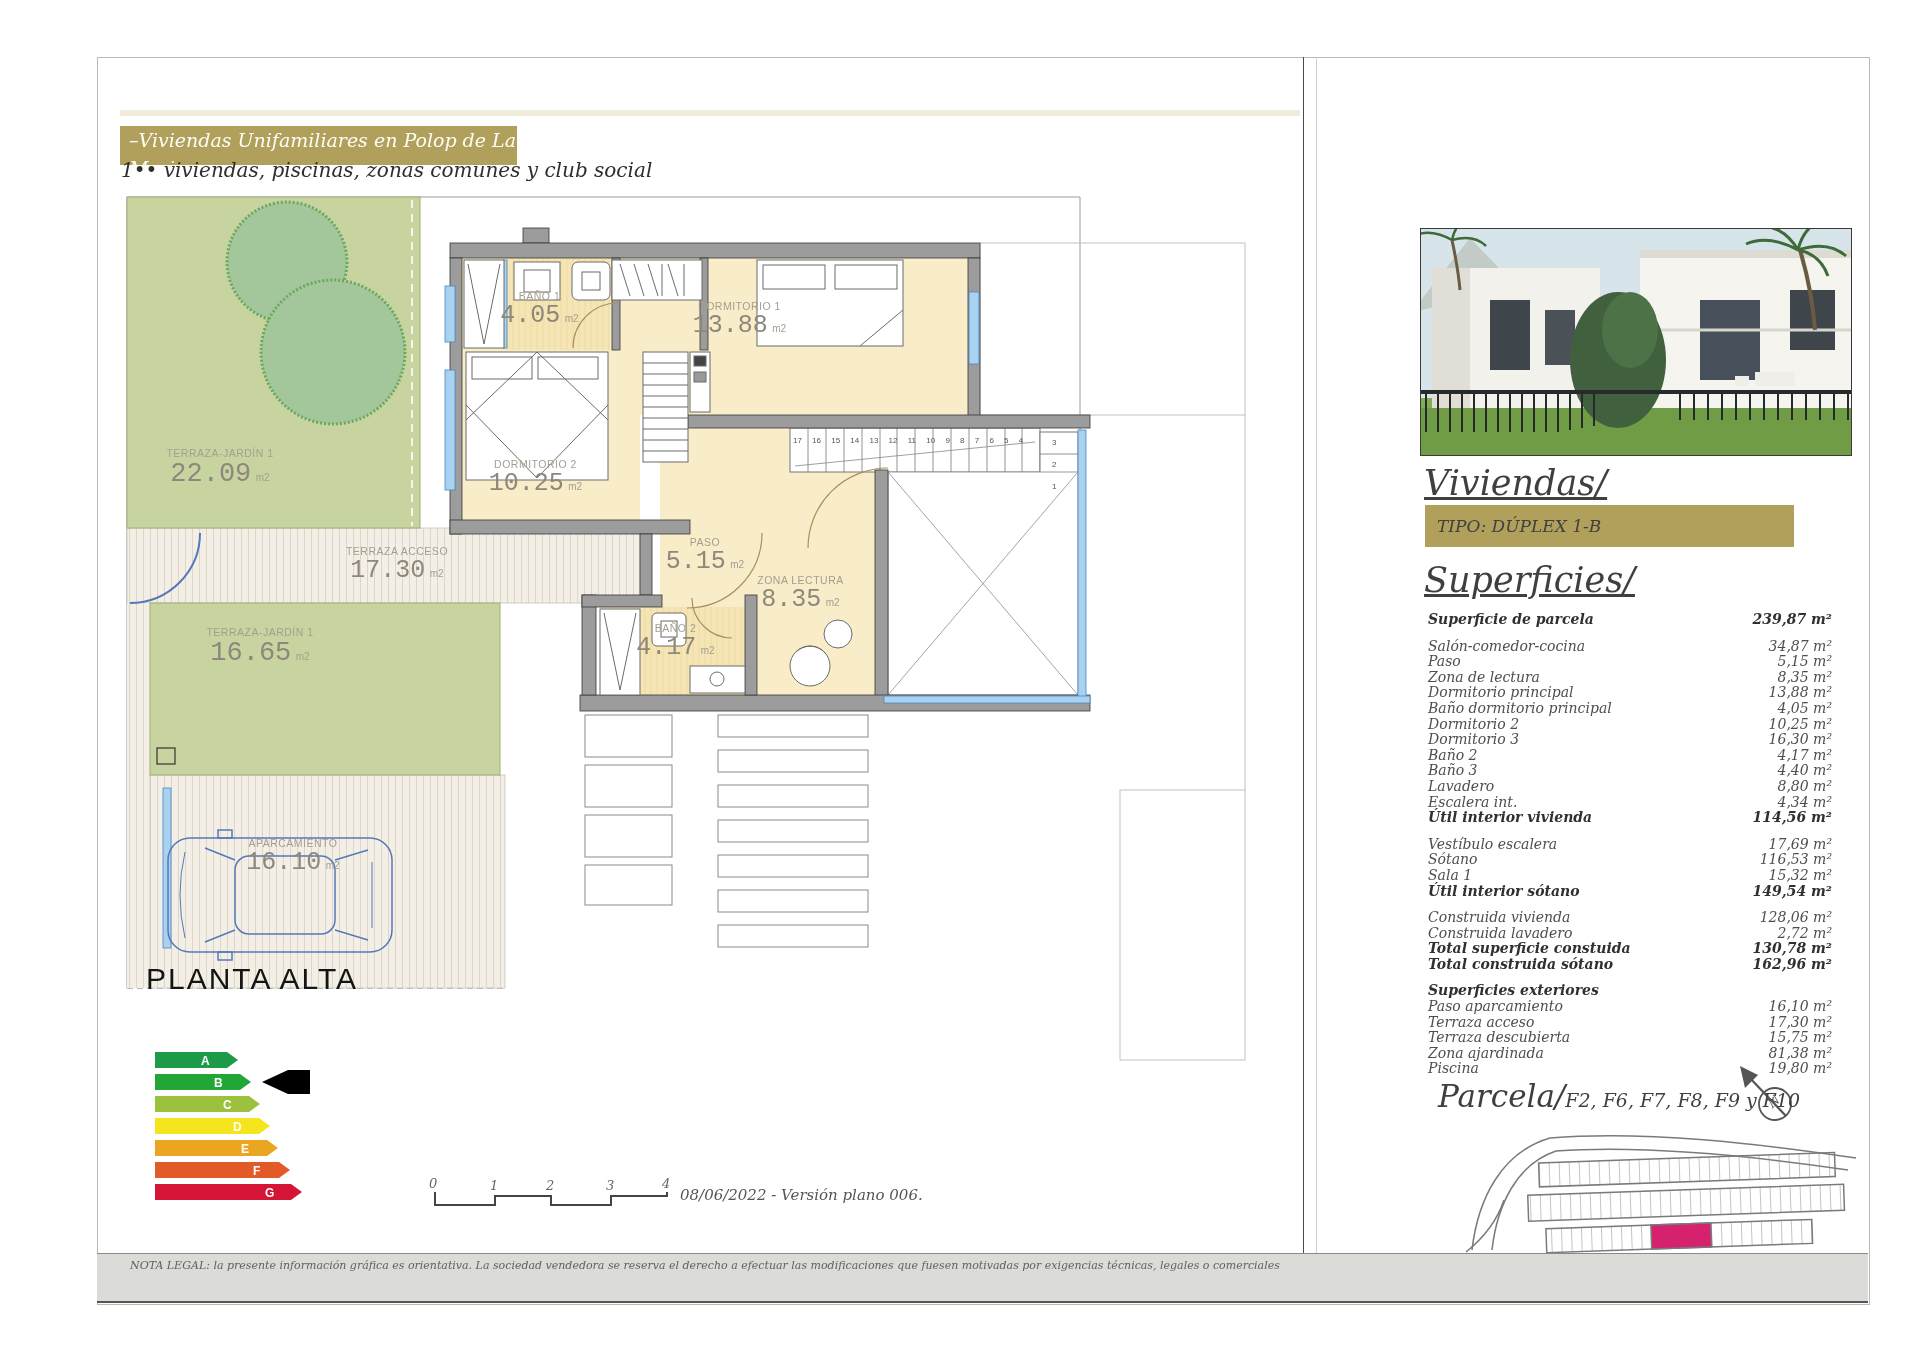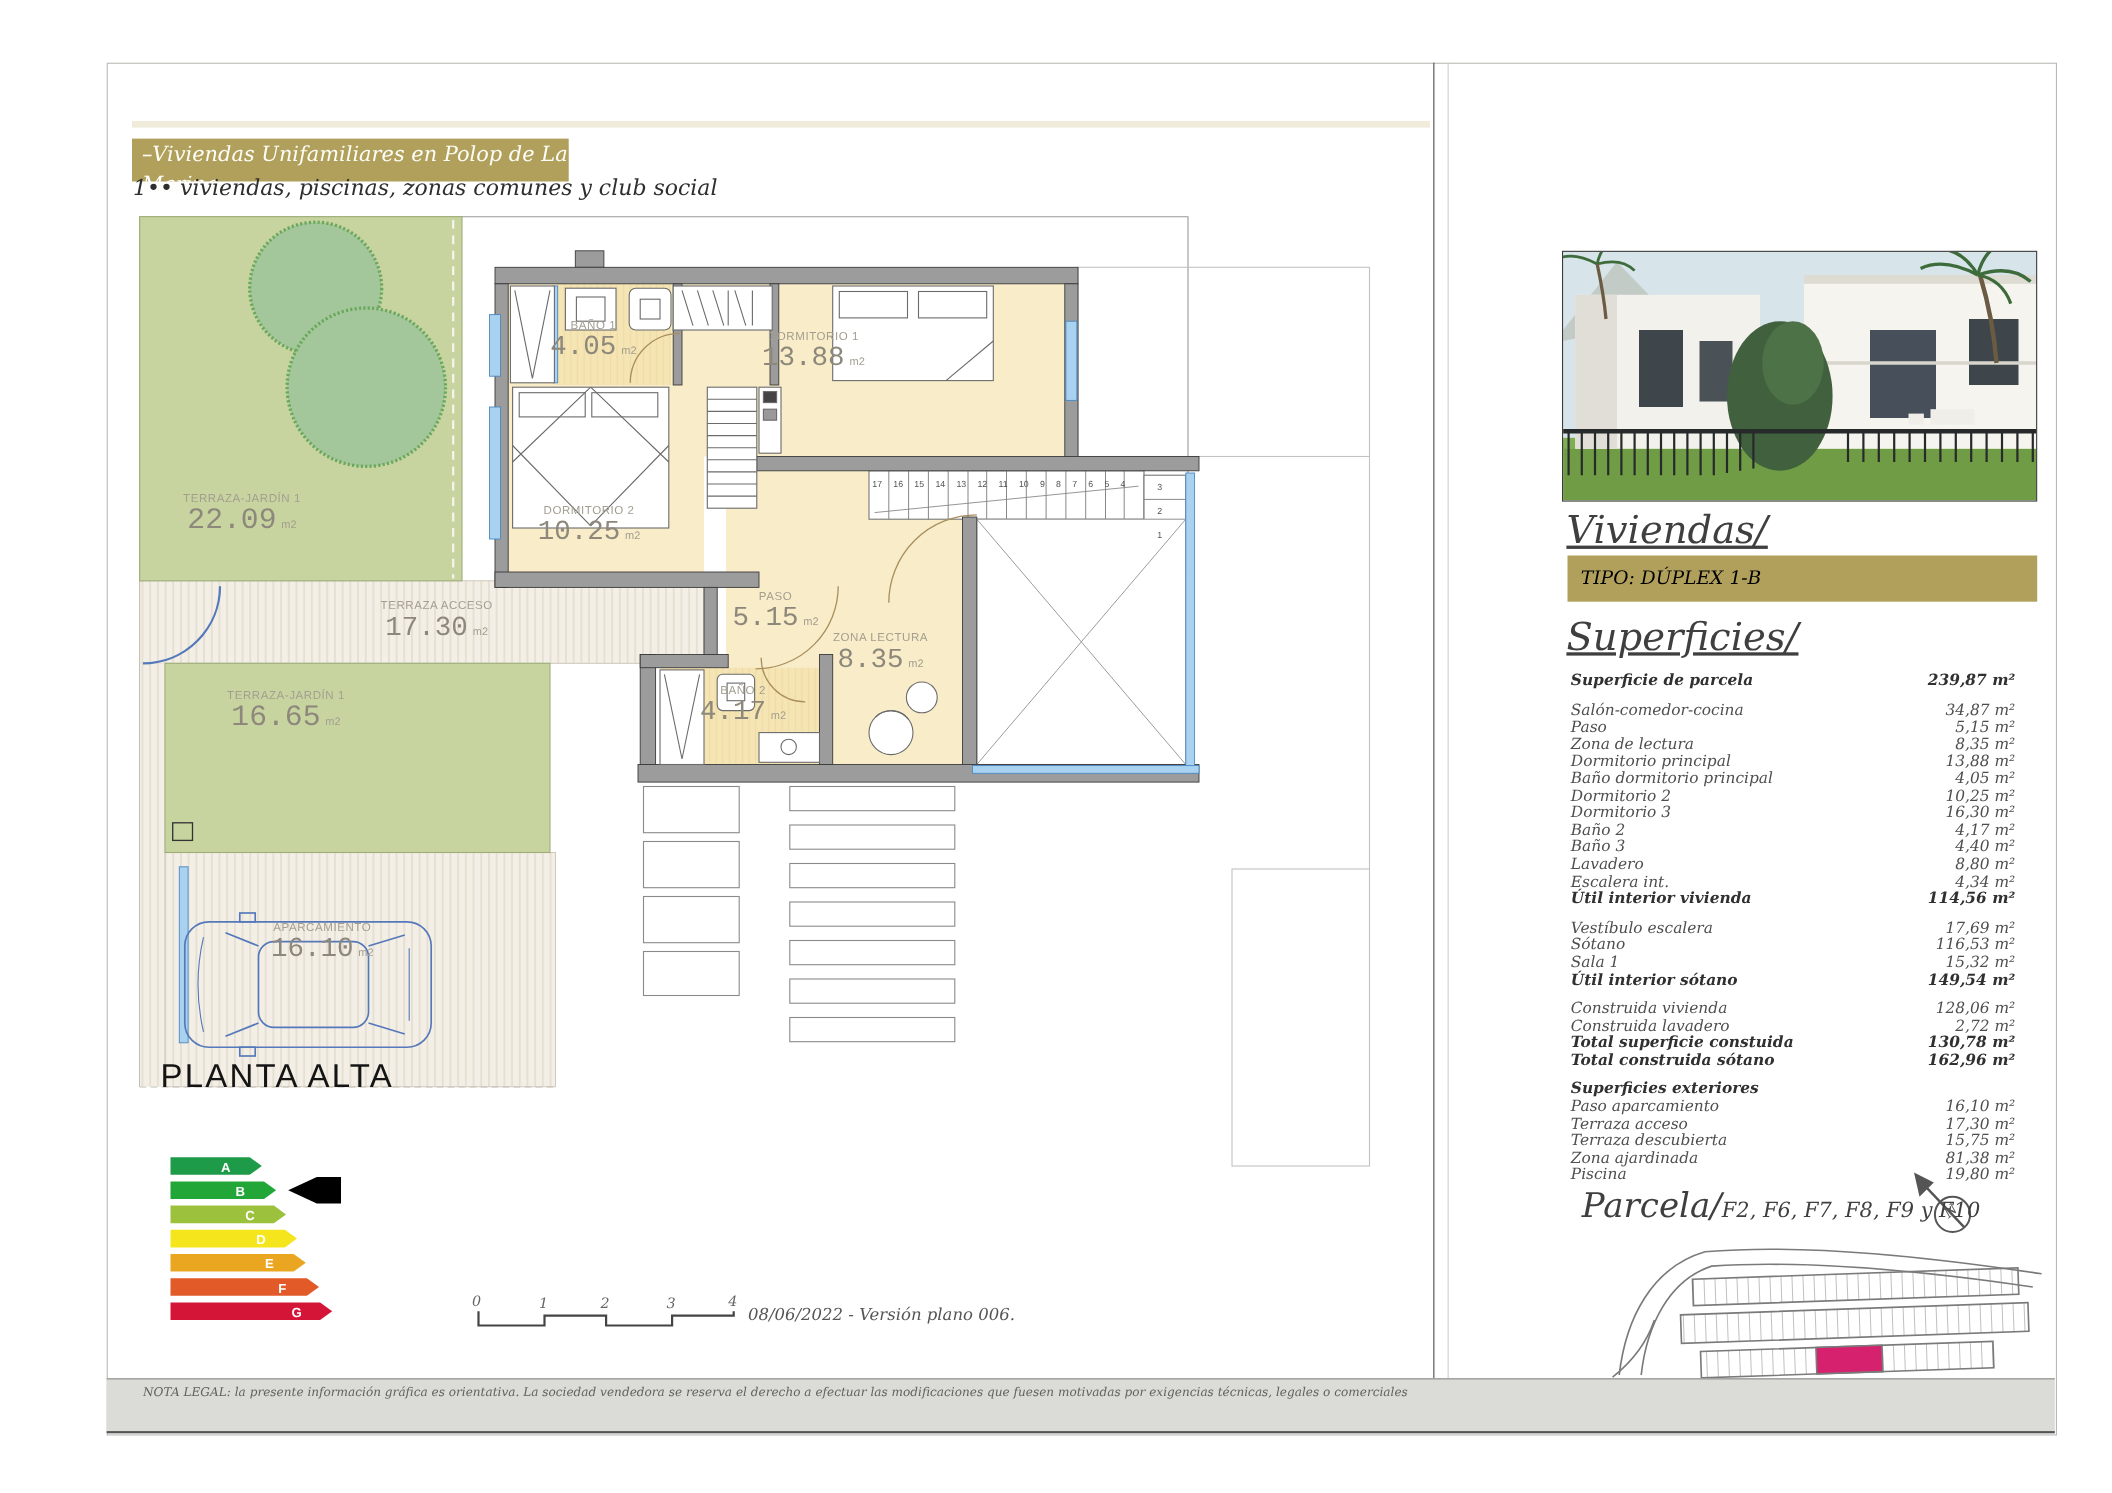--- a/index.html
+++ b/index.html
@@ -25,21 +25,21 @@
   .stairnums{left:793px;top:436px;width:247px;font-size:8px;color:#555;word-spacing:8px;white-space:nowrap;}
   .stairside{position:absolute;font-size:8px;color:#555;}
   .elabel{position:absolute;font-size:12px;font-weight:bold;color:#fff;}
   .tick{position:absolute;font:italic 13px "DejaVu Serif",serif;color:#666;}
   .scalecap{left:680px;top:1186px;font:italic 15px "DejaVu Serif",serif;color:#555;}
   
   .photo{left:1420px;top:228px;width:432px;height:228px;border:1px solid #3a3a3a;box-sizing:border-box;}
   .h1{font:italic 35px "DejaVu Serif",serif;color:#3f3f3f;text-decoration:underline;}
   .viv{left:1424px;top:463px;}
   .sup{left:1424px;top:560px;}
-  .tipobar{left:1425px;top:505px;width:427px;height:42px;background:#b1a05c;color:#000000;
+  .tipobar{left:1425px;top:505px;width:369px;height:42px;background:#b1a05c;color:#404040;
            font:italic 17px "DejaVu Serif",serif;line-height:42px;padding-left:12px;box-sizing:border-box;}
   .table{left:1428px;top:612px;width:404px;}
   .sr{display:flex;justify-content:space-between;font:italic 14px "DejaVu Serif",serif;
       color:#4e4e4e;line-height:15.6px;}
   .sr.b{font-weight:bold;color:#303030;}
   .sr.g{margin-top:11px;}
   .parcela{left:1438px;top:1078px;white-space:nowrap;}
   .parcela .p1{font:italic 31px "DejaVu Serif",serif;color:#3f3f3f;}
   .parcela .p2{font:italic 19px "DejaVu Serif",serif;color:#3f3f3f;}
   .compassN{left:1768px;top:1094px;font:italic 13px "DejaVu Serif",serif;color:#555;transform:rotate(-40deg);}

